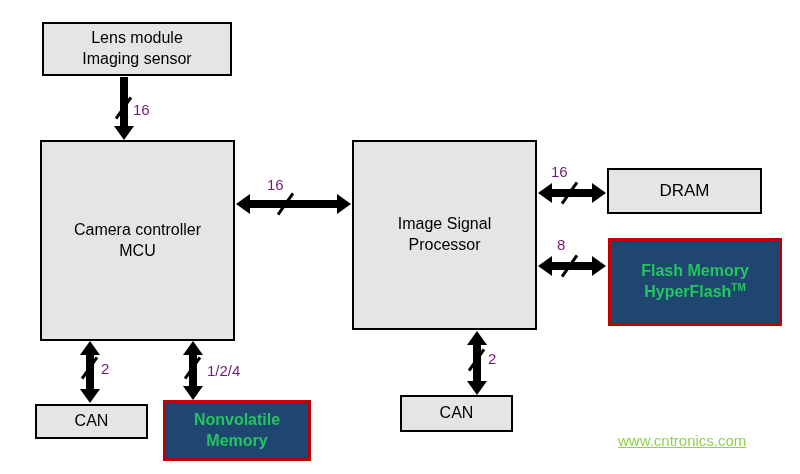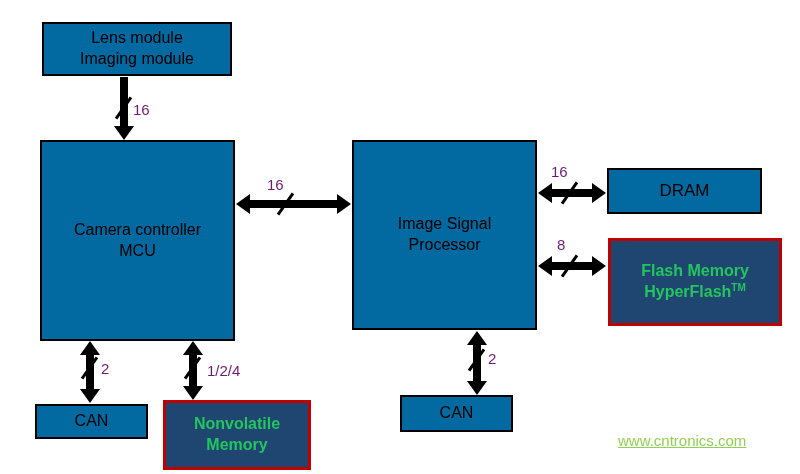--- a/index.html
+++ b/index.html
@@ -9,21 +9,21 @@
     position: relative;
     width: 800px;
     height: 474px;
     background: #ffffff;
     overflow: hidden;
   }
 
   .box {
     position: absolute;
     border: 2px solid #000000;
-    background: #0369a1;
+    background: #e5e5e5;
     color: #000000;
     display: flex;
     flex-direction: column;
     align-items: center;
     justify-content: center;
     text-align: center;
     font-size: 16px;
     line-height: 1.3;
     box-sizing: border-box;
   }
@@ -68,21 +68,21 @@
 
   sup.tm { font-size: 10px; vertical-align: super; }
 </style>
 </head>
 <body>
 
 <div class="stage">
 
   <div class="box" style="left:42px; top:22px; width:190px; height:54px;">
     <span>Lens module</span>
-    <span>Imaging module</span>
+    <span>Imaging sensor</span>
   </div>
 
   <div class="box" style="left:40px; top:140px; width:195px; height:201px;">
     <span>Camera controller</span>
     <span>MCU</span>
   </div>
 
   <div class="box" style="left:352px; top:140px; width:185px; height:190px;">
     <span>Image Signal</span>
     <span>Processor</span>
@@ -96,21 +96,21 @@
     <span>Flash Memory</span>
     <span>
       <span>HyperFlash</span><sup class="tm">TM</sup>
     </span>
   </div>
 
   <div class="box" style="left:35px; top:404px; width:113px; height:35px;">
     <span>CAN</span>
   </div>
 
-  <div class="box highlight" style="left:163px; top:400px; width:148px; height:70px;align-items:center;">
+  <div class="box highlight" style="left:163px; top:400px; width:148px; height:61px;align-items:center;">
     <span>Nonvolatile</span>
     <span>Memory</span>
   </div>
 
   <div class="box" style="left:400px; top:395px; width:113px; height:37px;">
     <span>CAN</span>
   </div>
 
   <div>
     <div class="shaft" style="left:120px; top:77px; width:8px; height:52px;"></div>

